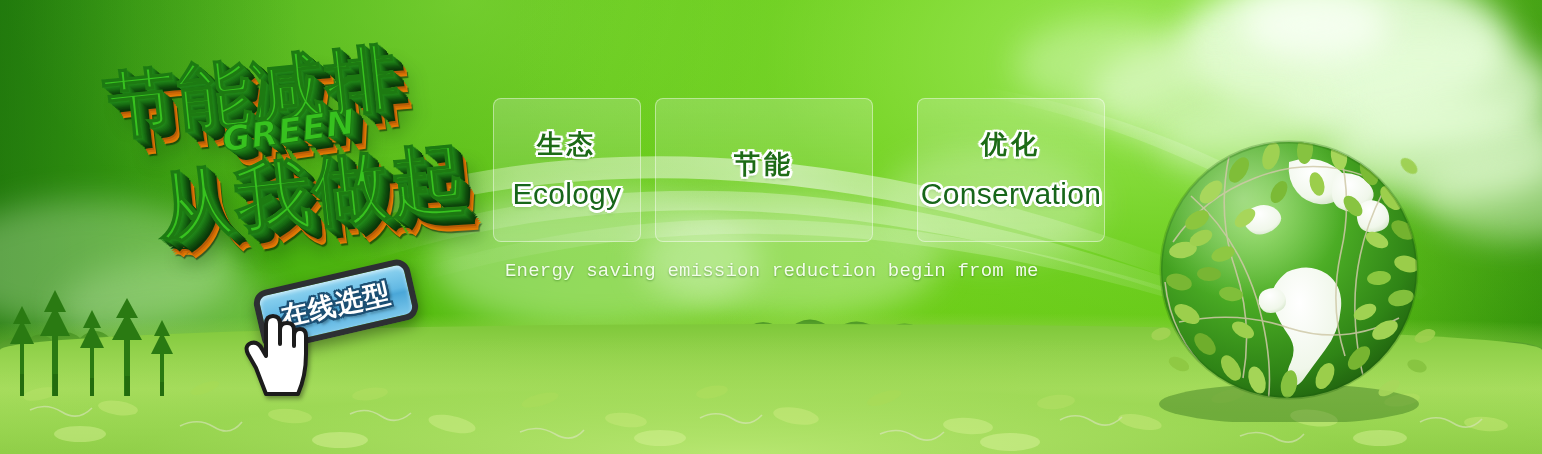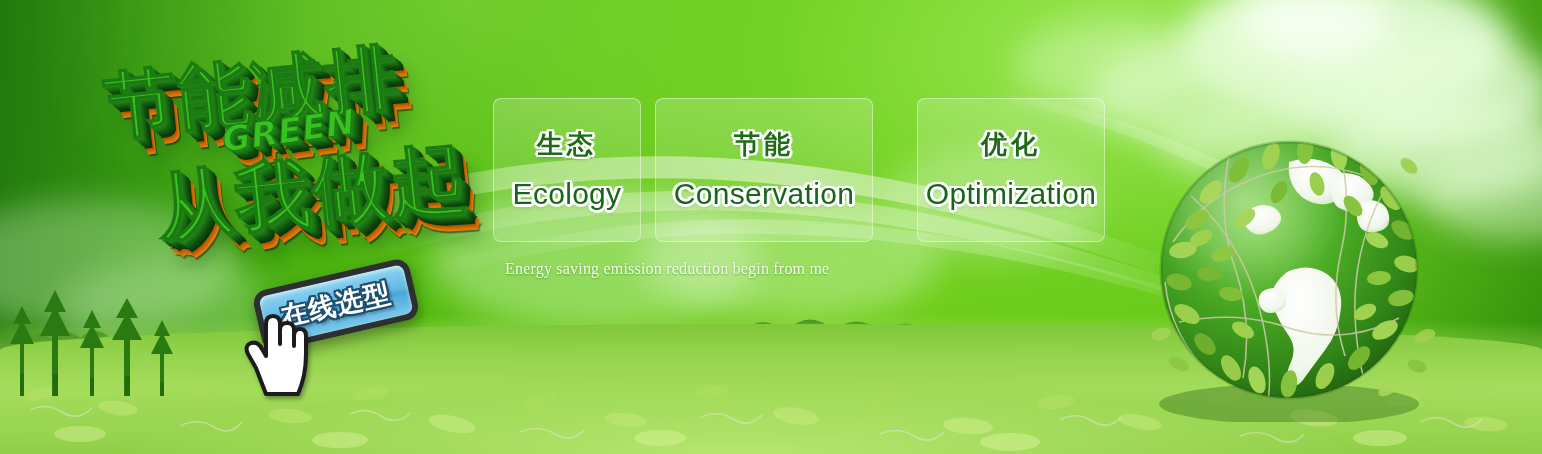--- a/index.html
+++ b/index.html
@@ -157,22 +157,22 @@
       -2px -2px 0 #ffffff, 2px -2px 0 #ffffff, -2px 2px 0 #ffffff, 2px 2px 0 #ffffff,
       0 -2.5px 0 #ffffff, 0 2.5px 0 #ffffff, -2.5px 0 0 #ffffff, 2.5px 0 0 #ffffff,
       -3px -1px 1px rgba(255,255,255,.95), 3px 1px 1px rgba(255,255,255,.95),
       0 3px 4px rgba(20,80,10,.28);
     white-space:nowrap;
   }
 
   
   .tagline{
     position:absolute;left:505px;top:260px;
-    font-family:Liberation Serif, serif;
-    font-size:16px;color:#f2fde9;letter-spacing:.2px;
+    font-family:Liberation Mono, monospace;
+    font-size:19px;color:#f2fde9;letter-spacing:.2px;
     text-shadow:0 1px 2px rgba(25,90,12,.45);
     white-space:nowrap;
   }
 
   
   .globe-wrap{
     position:absolute;left:1139px;top:122px;width:300px;height:300px;
   }
 </style>
 </head>
@@ -303,25 +303,24 @@
     <path d="M26,84 L16,58 L8,44 Q4,36 11,33 Q18,31 22,39 L26,46 L26,14 Q26,6 33,6 Q40,6 40,14 L40,34 L40,20 Q40,13 47,13 Q54,13 54,20 L54,36 L54,26 Q54,19 60,19 Q66,19 66,26 L66,44 Q66,66 58,84 Z" fill="#ffffff" stroke="#1c1c1c" stroke-width="4" stroke-linejoin="round"></path>
   </svg>
 
   <div class="cards">
     <div class="card card-1">
       <span class="card-cn">生态</span>
       <span class="card-en">Ecology</span>
     </div>
     <div class="card card-2">
       <span class="card-cn">节能</span>
-      <span class="card-en">Conservation</span>
     </div>
     <div class="card card-3">
       <span class="card-cn">优化</span>
-      <span class="card-en">Optimization</span>
+      <span class="card-en">Conservation</span>
     </div>
   </div>
 
   <div class="tagline">Energy saving emission reduction begin from me</div>
 
   <div class="globe-wrap">
     <svg viewBox="0 0 300 300" width="300" height="300">
       <defs>
         <radialGradient id="gBody" cx="38%" cy="30%" r="78%">
           <stop offset="0%" stop-color="#7ed44a"></stop>

